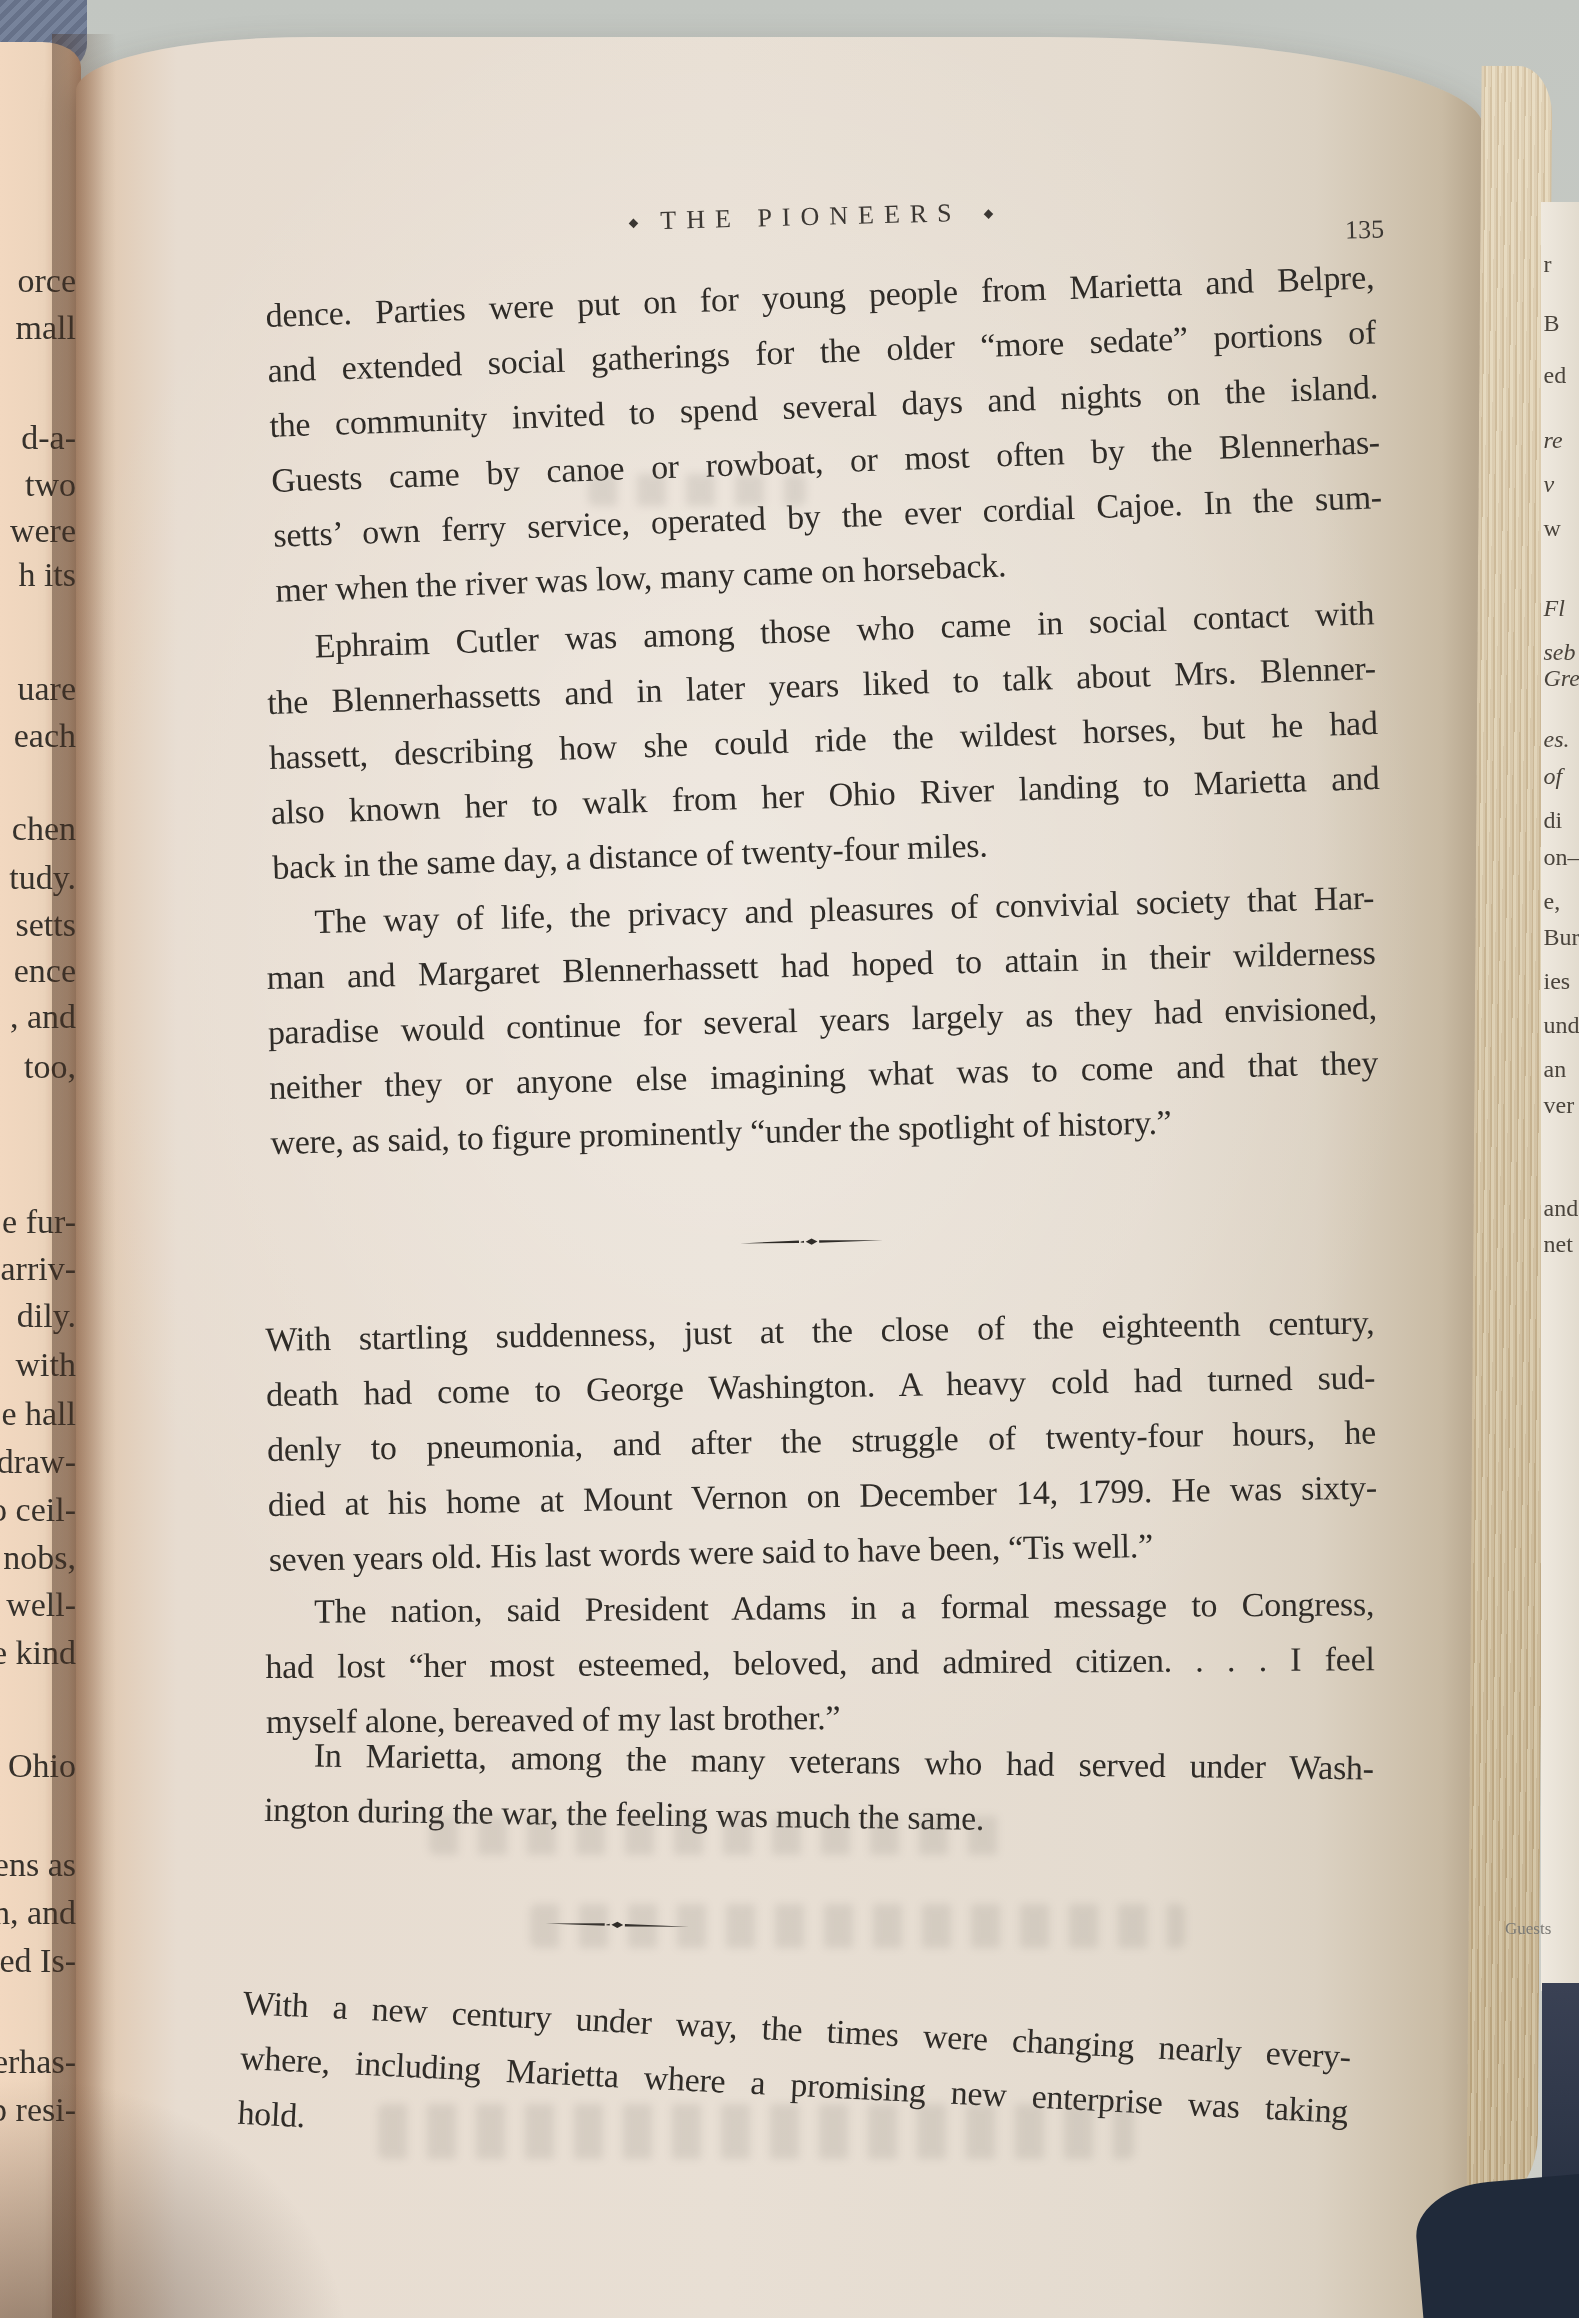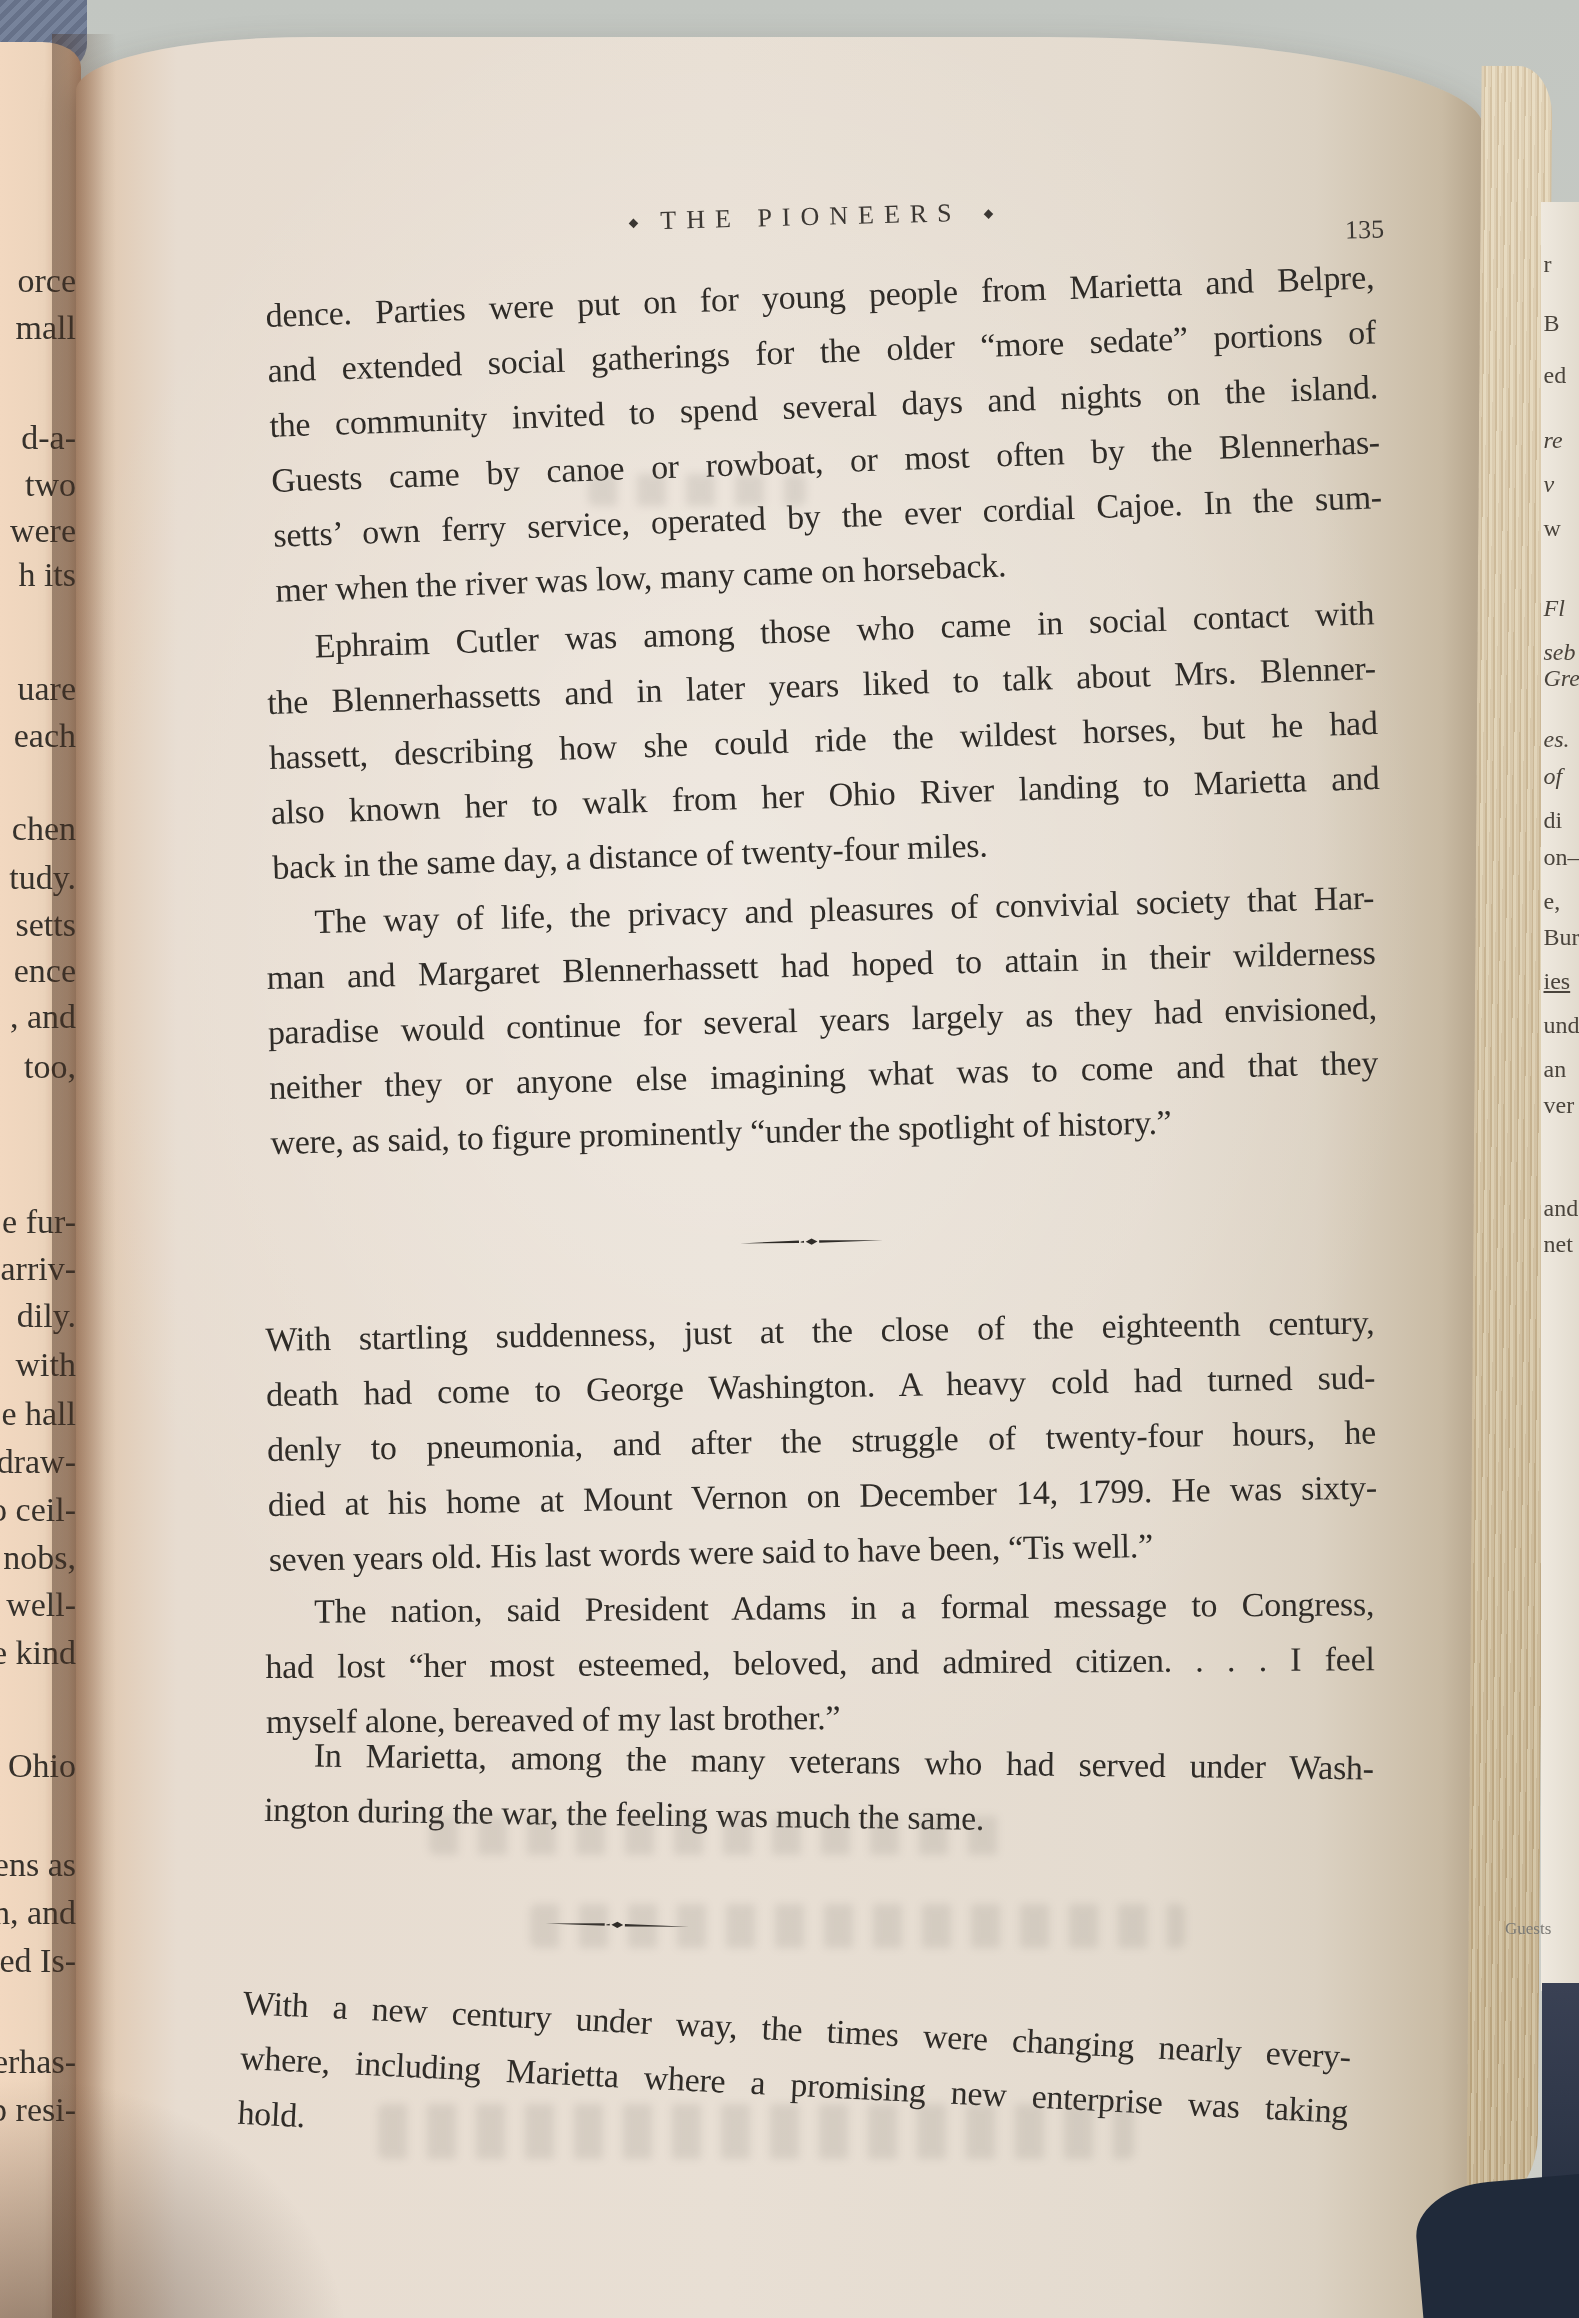--- a/index.html
+++ b/index.html
@@ -185,21 +185,21 @@
       <span class="rfrag" style="top: 313px;">w</span>
       <span class="rfrag it" style="top: 393px;">Fl</span>
       <span class="rfrag it" style="top: 437px;">seb</span>
       <span class="rfrag it" style="top: 463px;">Gre</span>
       <span class="rfrag it" style="top: 524px; text-align: center;">es.</span>
       <span class="rfrag it" style="top: 561px;">of</span>
       <span class="rfrag" style="top: 605px;">di</span>
       <span class="rfrag" style="top: 642px; text-align: right;">on–</span>
       <span class="rfrag" style="top: 686px;">e,</span>
       <span class="rfrag" style="top: 722px;">Bur</span>
-      <span class="rfrag" style="top: 766px; text-decoration: underline;">ies</span>
+      <span class="rfrag" style="top: 766px;">ies</span>
       <span class="rfrag" style="top: 810px;">under</span>
       <span class="rfrag" style="top: 854px;">an</span>
       <span class="rfrag" style="top: 890px;">ver</span>
       <span class="rfrag" style="top: 993px;">and</span>
       <span class="rfrag" style="top: 1029px;">net</span>
     </div>
 
   <div id="credit">Guests</div>
 
   <div class="cover-right"></div>

